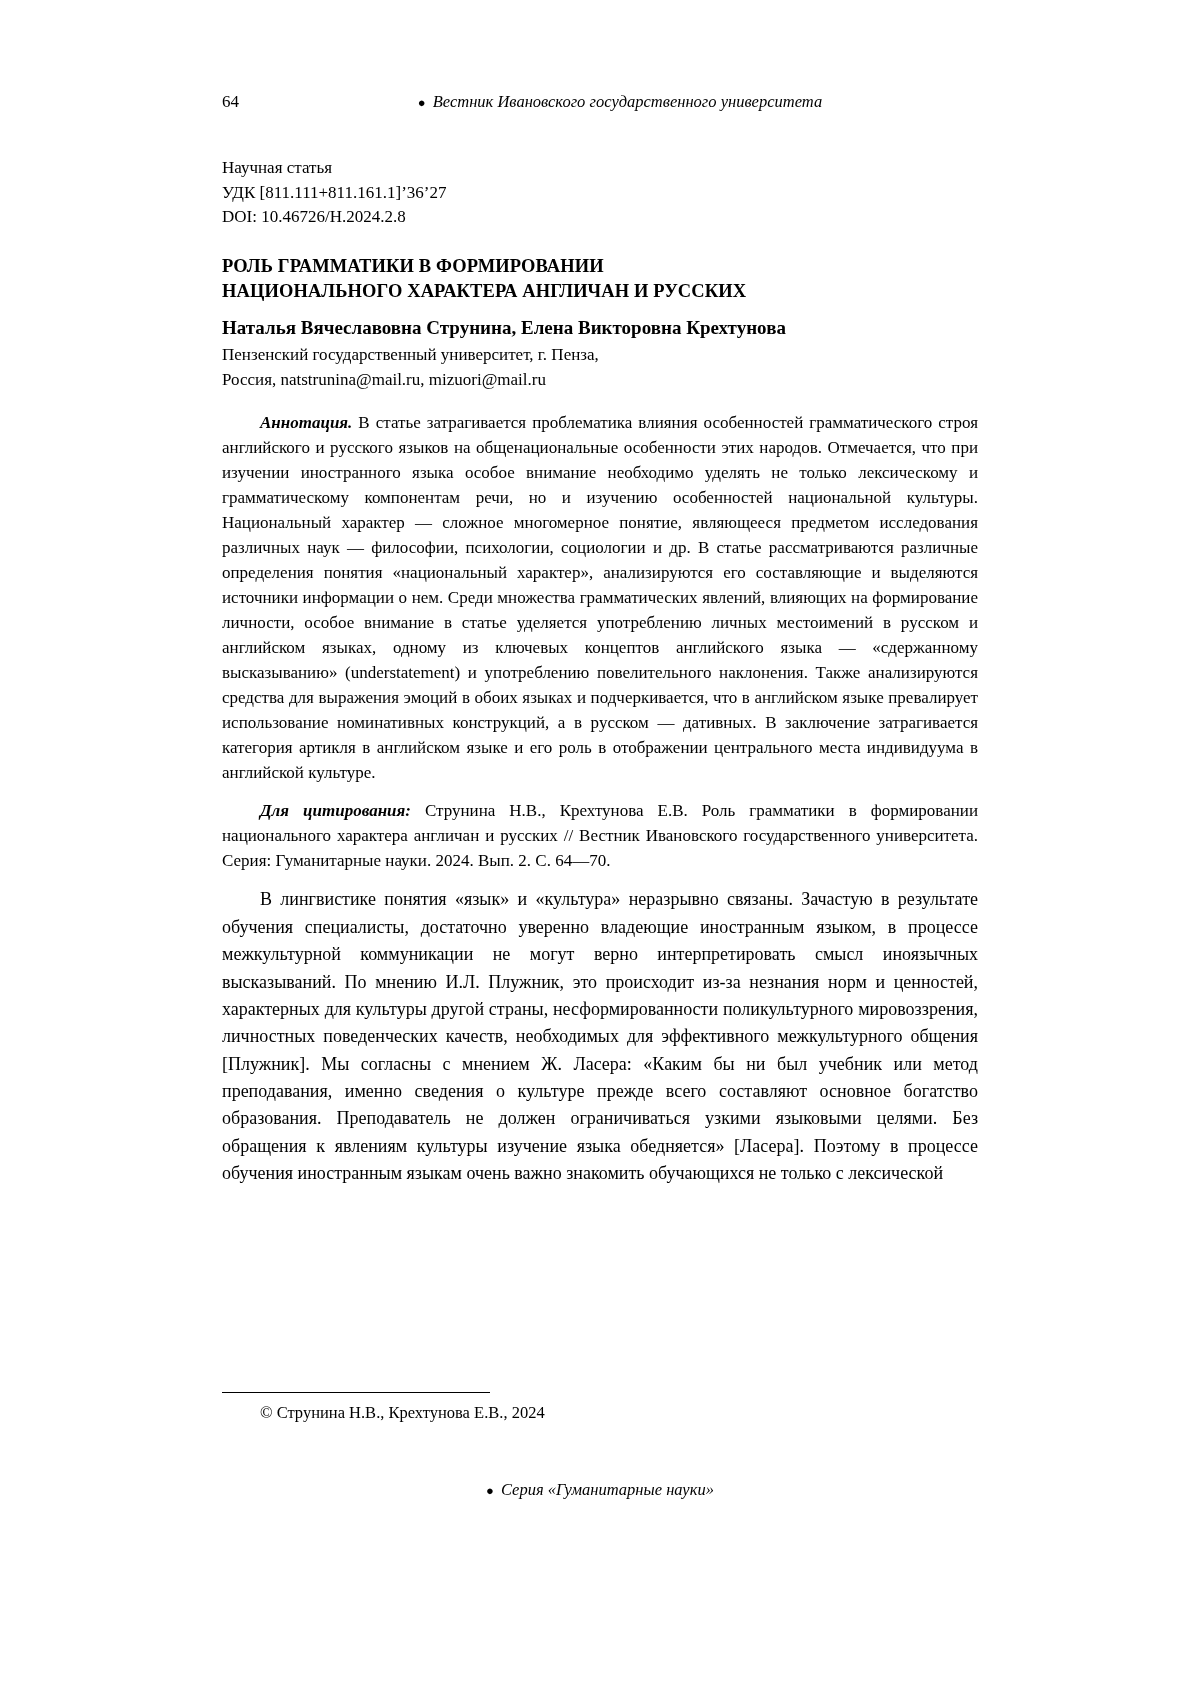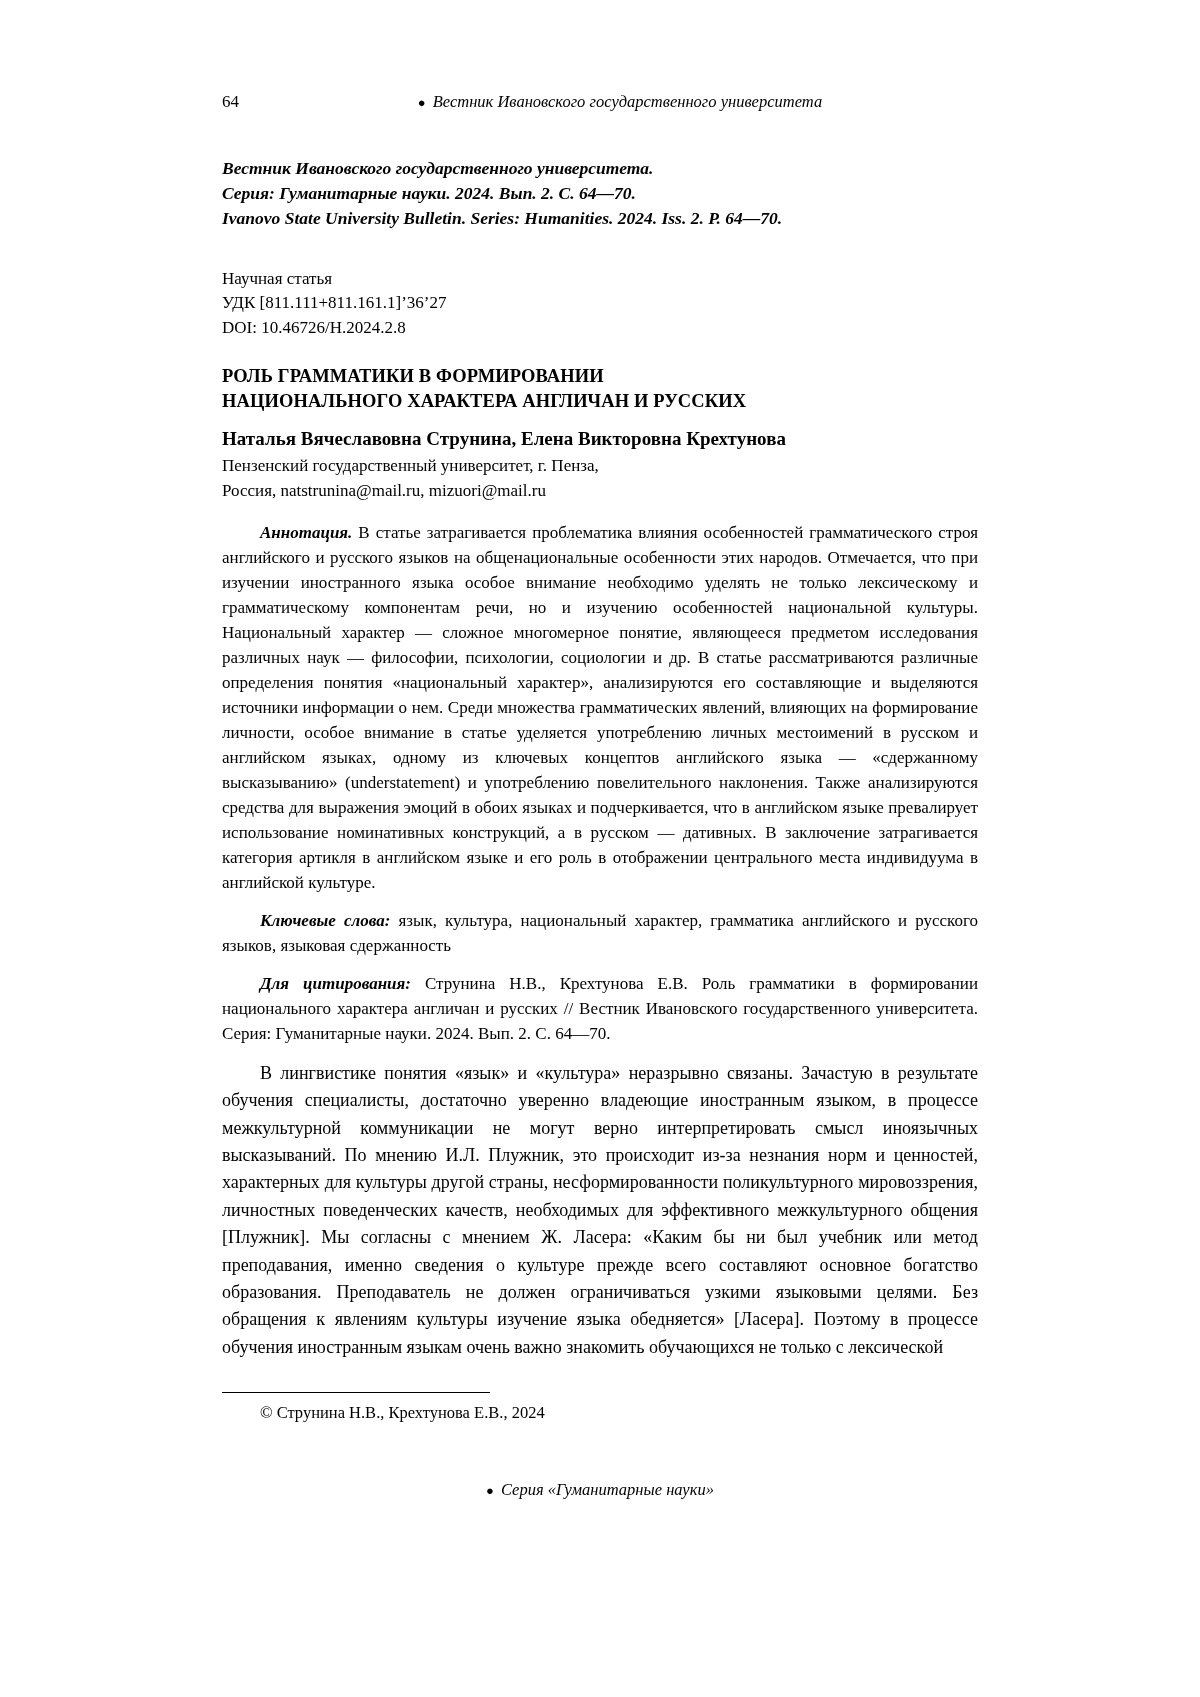--- a/index.html
+++ b/index.html
@@ -152,25 +152,20 @@
 
 <div class="page">
 
   <div class="content">
 
     <div class="runhead">
       <div class="folio">64</div>
       <div class="journal"><span class="bullet">●</span><span>Вестник Ивановского государственного университета</span></div>
     </div>
 
-    <div class="jblock">
-      <div>Вестник Ивановского государственного университета.</div>
-      <div>Серия: Гуманитарные науки. 2024. Вып. 2. С. 64—70.</div>
-      <div>Ivanovo State University Bulletin. Series: Humanities. 2024. Iss. 2. P. 64—70.</div>
-    </div>
 
     <div class="meta">
       <div>Научная статья</div>
       <div>УДК [811.111+811.161.1]’36’27</div>
       <div>DOI: 10.46726/H.2024.2.8</div>
     </div>
 
     <h1 class="title">
       <div>РОЛЬ ГРАММАТИКИ В ФОРМИРОВАНИИ</div>
       <div>НАЦИОНАЛЬНОГО ХАРАКТЕРА АНГЛИЧАН И РУССКИХ</div>
@@ -178,21 +173,20 @@
 
     <div class="authors">Наталья Вячеславовна Струнина, Елена Викторовна Крехтунова</div>
 
     <div class="affil">
       <div>Пензенский государственный университет, г. Пенза,</div>
       <div>Россия, natstrunina@mail.ru, mizuori@mail.ru</div>
     </div>
 
     <p class="para abstract"><span class="lead">Аннотация.</span><span> В статье затрагивается проблематика влияния особенностей грамматического строя английского и русского языков на общенациональные особенности этих народов. Отмечается, что при изучении иностранного языка особое внимание необходимо уделять не только лексическому и грамматическому компонентам речи, но и изучению особенностей национальной культуры. Национальный характер — сложное многомерное понятие, являющееся предметом исследования различных наук — философии, психологии, социологии и др. В статье рассматриваются различные определения понятия «национальный характер», анализируются его составляющие и выделяются источники информации о нем. Среди множества грамматических явлений, влияющих на формирование личности, особое внимание в статье уделяется употреблению личных местоимений в русском и английском языках, одному из ключевых концептов английского языка — «сдержанному высказыванию» (understatement) и употреблению повелительного наклонения. Также анализируются средства для выражения эмоций в обоих языках и подчеркивается, что в английском языке превалирует использование номинативных конструкций, а в русском — дативных. В заключение затрагивается категория артикля в английском языке и его роль в отображении центрального места индивидуума в английской культуре.</span></p>
 
-    <p class="para keywords"><span class="lead">Ключевые слова:</span><span> язык, культура, национальный характер, грамматика английского и русского языков, языковая сдержанность</span></p>
 
     <p class="para citation"><span class="lead">Для цитирования:</span><span> Струнина Н.В., Крехтунова Е.В. Роль грамматики в формировании национального характера англичан и русских // Вестник Ивановского государственного университета. Серия: Гуманитарные науки. 2024. Вып. 2. С. 64—70.</span></p>
 
     <p class="body-para">В лингвистике понятия «язык» и «культура» неразрывно связаны. Зачастую в результате обучения специалисты, достаточно уверенно владеющие иностранным языком, в процессе межкультурной коммуникации не могут верно интерпретировать смысл иноязычных высказываний. По мнению И.Л. Плужник, это происходит из-за незнания норм и ценностей, характерных для культуры другой страны, несформированности поликультурного мировоззрения, личностных поведенческих качеств, необходимых для эффективного межкультурного общения [Плужник]. Мы согласны с мнением Ж. Ласера: «Каким бы ни был учебник или метод преподавания, именно сведения о культуре прежде всего составляют основное богатство образования. Преподаватель не должен ограничиваться узкими языковыми целями. Без обращения к явлениям культуры изучение языка обедняется» [Ласера]. Поэтому в процессе обучения иностранным языкам очень важно знакомить обучающихся не только с лексической</p>
 
   </div>
 
   <div class="footnote-wrap">
     <div class="fn-rule"></div>
     <div class="footnote">© Струнина Н.В., Крехтунова Е.В., 2024</div>

